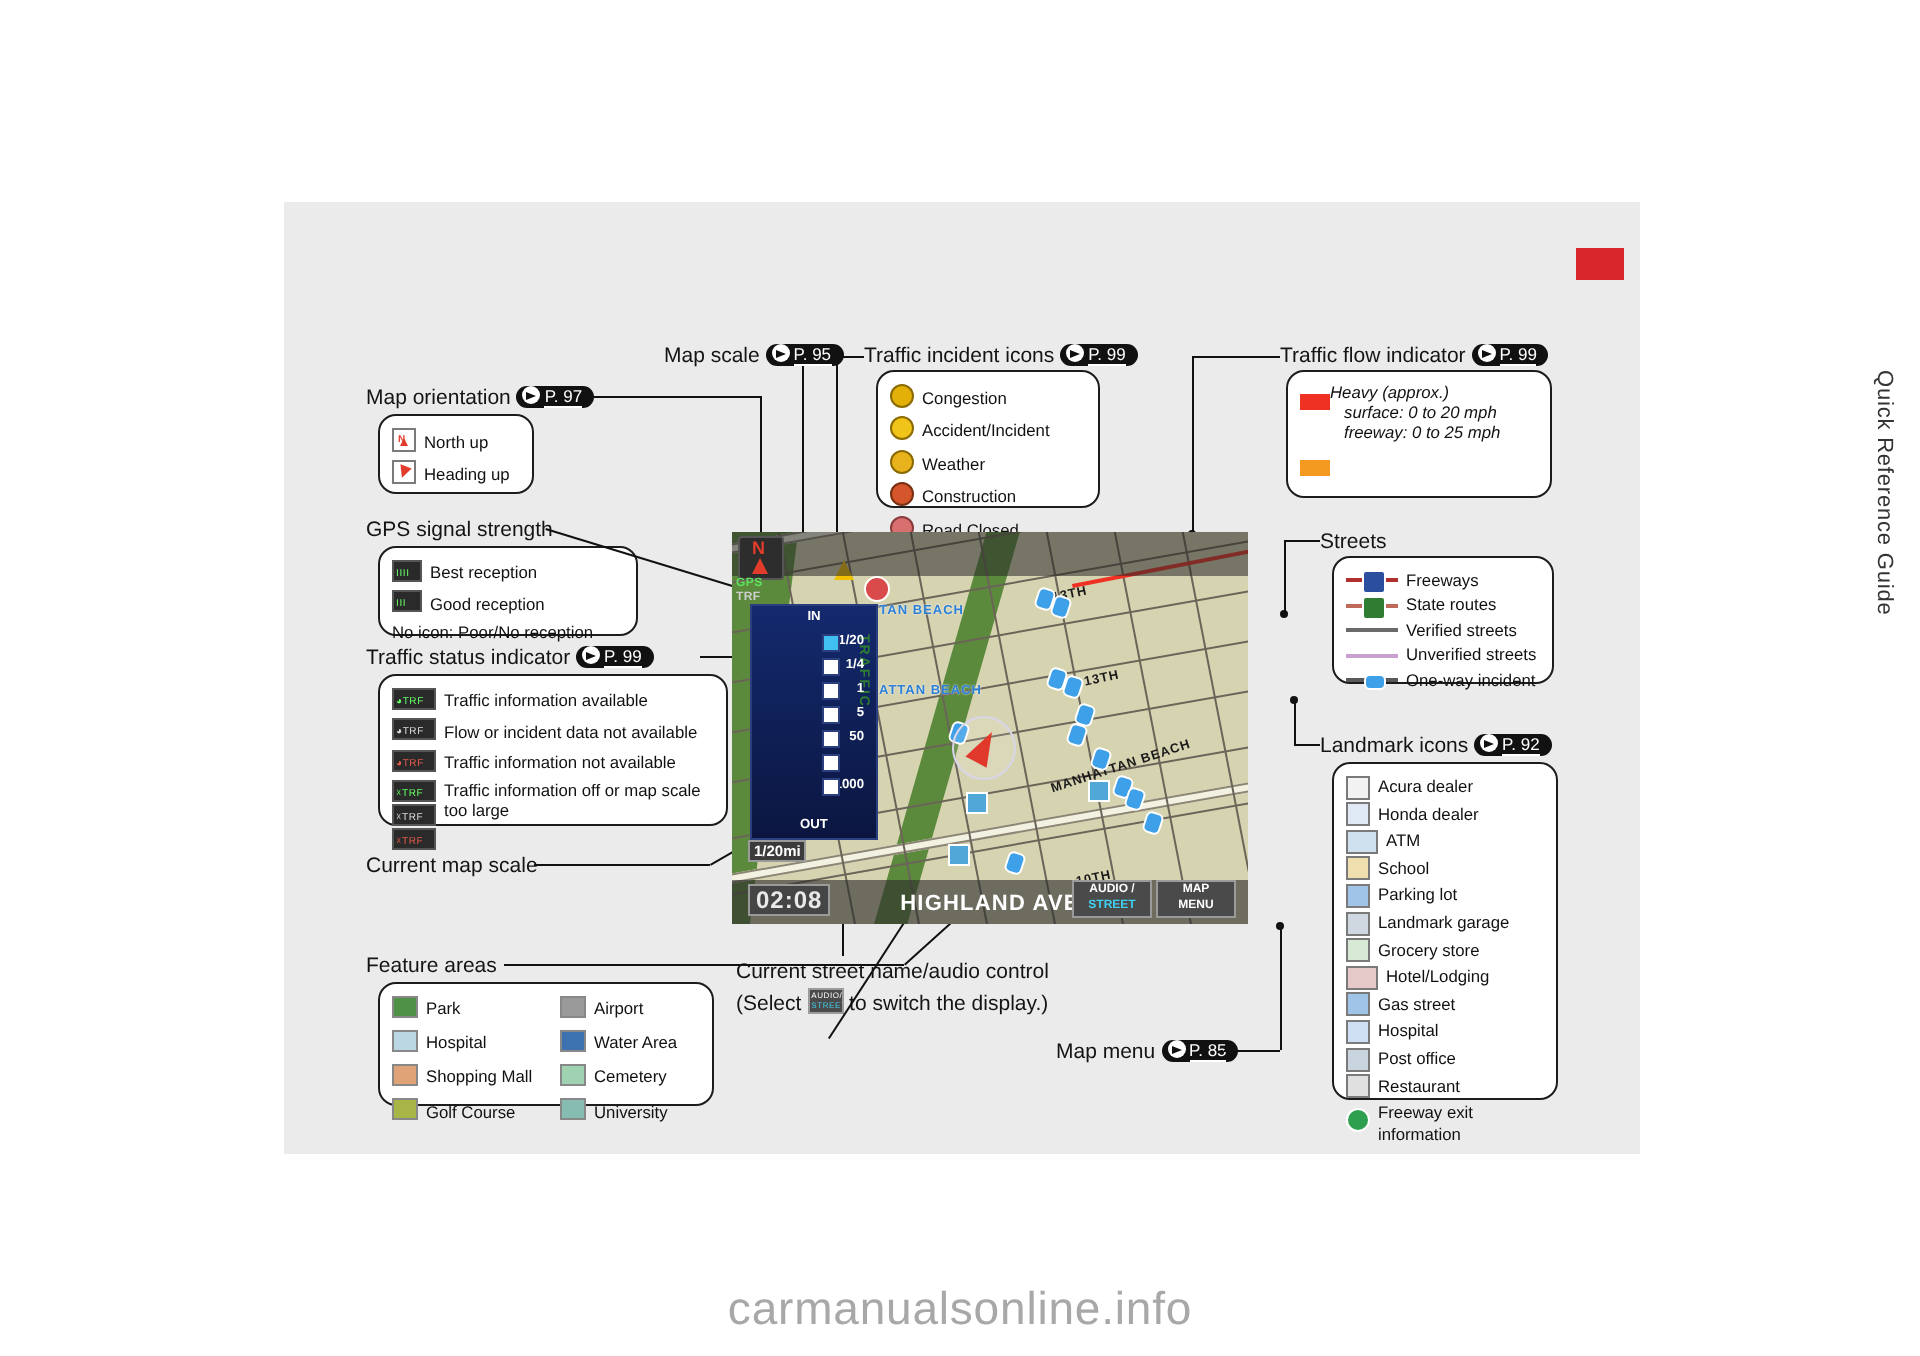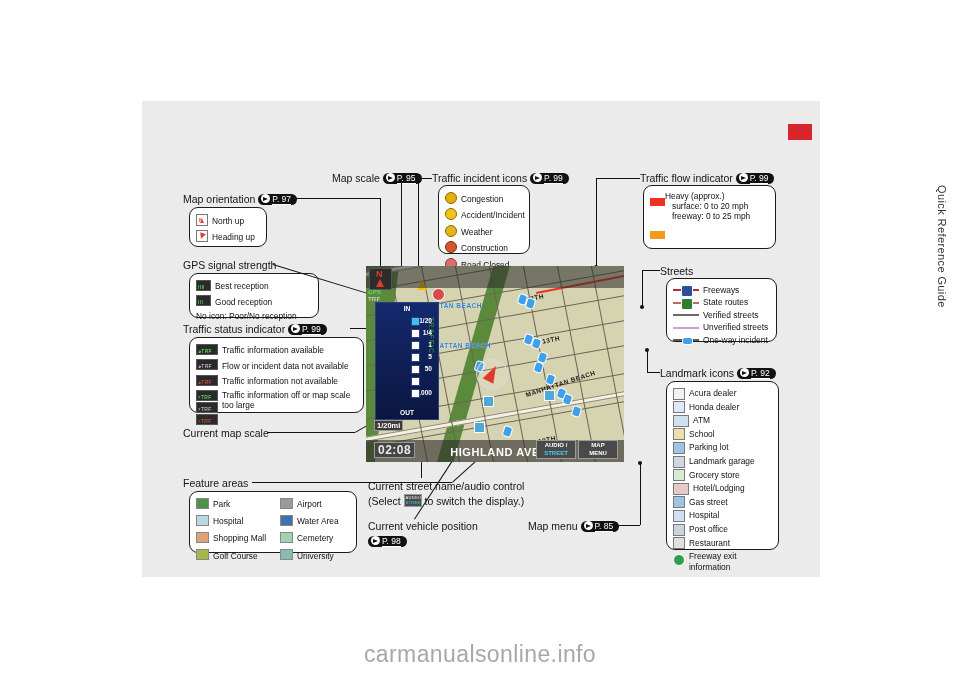--- a/index.html
+++ b/index.html
@@ -219,21 +219,21 @@
 
   <div class="lbl" style="left:190px;top:71px;">
     <span>Map scale</span>
     <span class="pref"><span class="arr"></span><u>P. 95</u></span>
   </div>
 
   <div class="lbl" style="left:290px;top:71px;">
     <span>Traffic incident icons</span>
     <span class="pref"><span class="arr"></span><u>P. 99</u></span>
   </div>
-  <div class="box" style="left:296px;top:84px;width:92px;height:69px;padding:4px 6px;">
+  <div class="box" style="left:296px;top:84px;width:112px;height:69px;padding:4px 6px;">
     <div class="row">
         <span class="sw"><span style="display:inline-block;width:10px;height:10px;border-radius:50%;background:#e2b007;border:.8px solid #8a6a00;"></span></span>
         <span>Congestion</span>
       </div>
     <div class="row">
         <span class="sw"><span style="display:inline-block;width:10px;height:10px;border-radius:50%;background:#f0c419;border:.8px solid #8a6a00;"></span></span>
         <span>Accident/Incident</span>
       </div>
     <div class="row">
         <span class="sw"><span style="display:inline-block;width:10px;height:10px;border-radius:50%;background:#e8b21c;border:.8px solid #8a6a00;"></span></span>
@@ -249,21 +249,21 @@
       </div>
   </div>
 
   <div class="lbl" style="left:498px;top:71px;">
     <span>Traffic flow indicator</span>
     <span class="pref"><span class="arr"></span><u>P. 99</u></span>
   </div>
   <div class="box" style="left:501px;top:84px;width:133px;height:64px;padding:5px 6px;">
     <div style="display:flex;margin-bottom:3px;">
       <span class="sw" style="margin-top:1px;"><span style="display:inline-block;width:15px;height:8px;background:#ef3124;"></span></span>
-      <span style="font-size:8.4px;line-height:10px;color:#111;">
+      <span style="font-size:8.4px;line-height:10px;color:#111;font-style:italic;">
         <span>Heavy (approx.)</span><br>
         <span style="padding-left:7px;">surface: 0 to 20 mph</span><br>
         <span style="padding-left:7px;">freeway: 0 to 25 mph</span>
       </span>
     </div>
     <div style="display:flex;">
       <span class="sw" style="margin-top:1px;"><span style="display:inline-block;width:15px;height:8px;background:#f59a21;"></span></span>
     </div>
   </div>
 
@@ -365,24 +365,20 @@
 
   <div class="lbl" style="left:226px;top:379px;text-align:left;">
     <div>Current street name/audio control</div>
     <div style="margin-top:2px;">
       <span>(Select</span>
       <span class="chip" style="width:16px;height:11px;vertical-align:-2px;background:#4a4a4a;border:1px solid #9b9b9b;"><i style="color:#fff;font-size:4px;left:1px;top:0px;">AUDIO/</i><i style="color:#3fd0f0;font-size:4px;left:1px;top:5px;">STREET</i></span>
       <span>to switch the display.)</span>
     </div>
   </div>
 
-  <div class="lbl" style="left:226px;top:419px;">
-    <div>Current vehicle position</div>
-    <div style="margin-top:3px;"><span class="pref"><span class="arr"></span><u>P. 98</u></span></div>
-  </div>
 
   <div class="lbl" style="left:386px;top:419px;">
     <span>Map menu</span>
     <span class="pref"><span class="arr"></span><u>P. 85</u></span>
   </div>
 
   <div class="ln lnh" style="left:152px;top:97px;width:86px;"></div>
   <div class="ln lnv" style="left:238px;top:97px;height:70px;"></div>
   <div class="dot" style="left:236px;top:165px;"></div>
 

